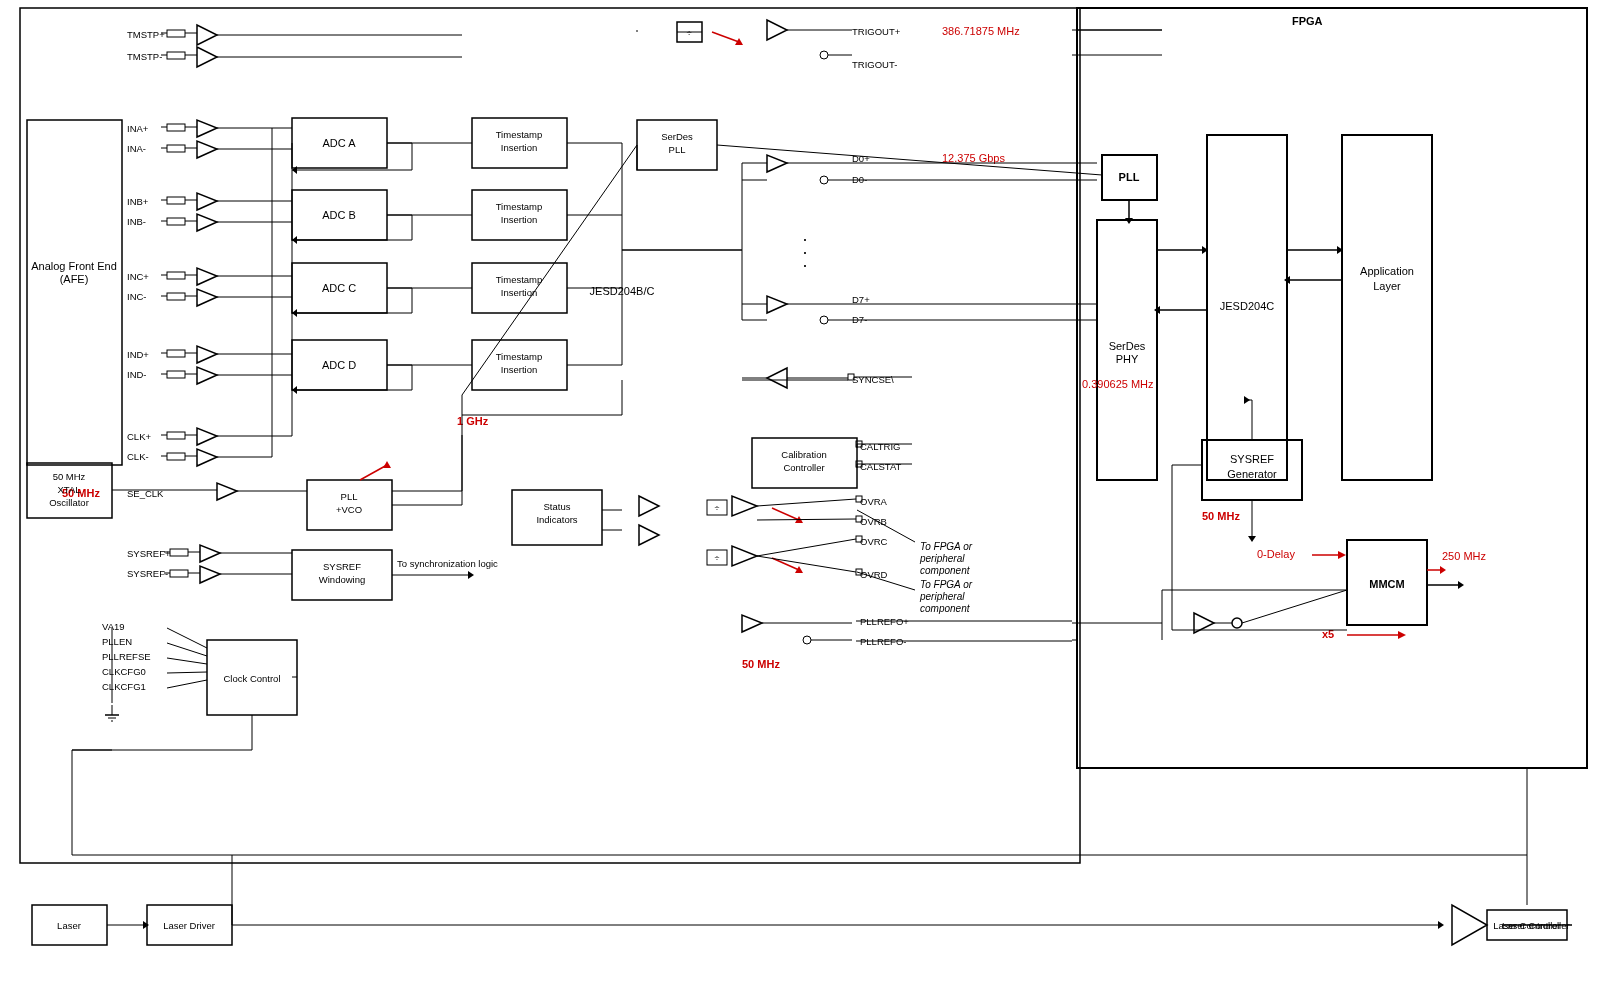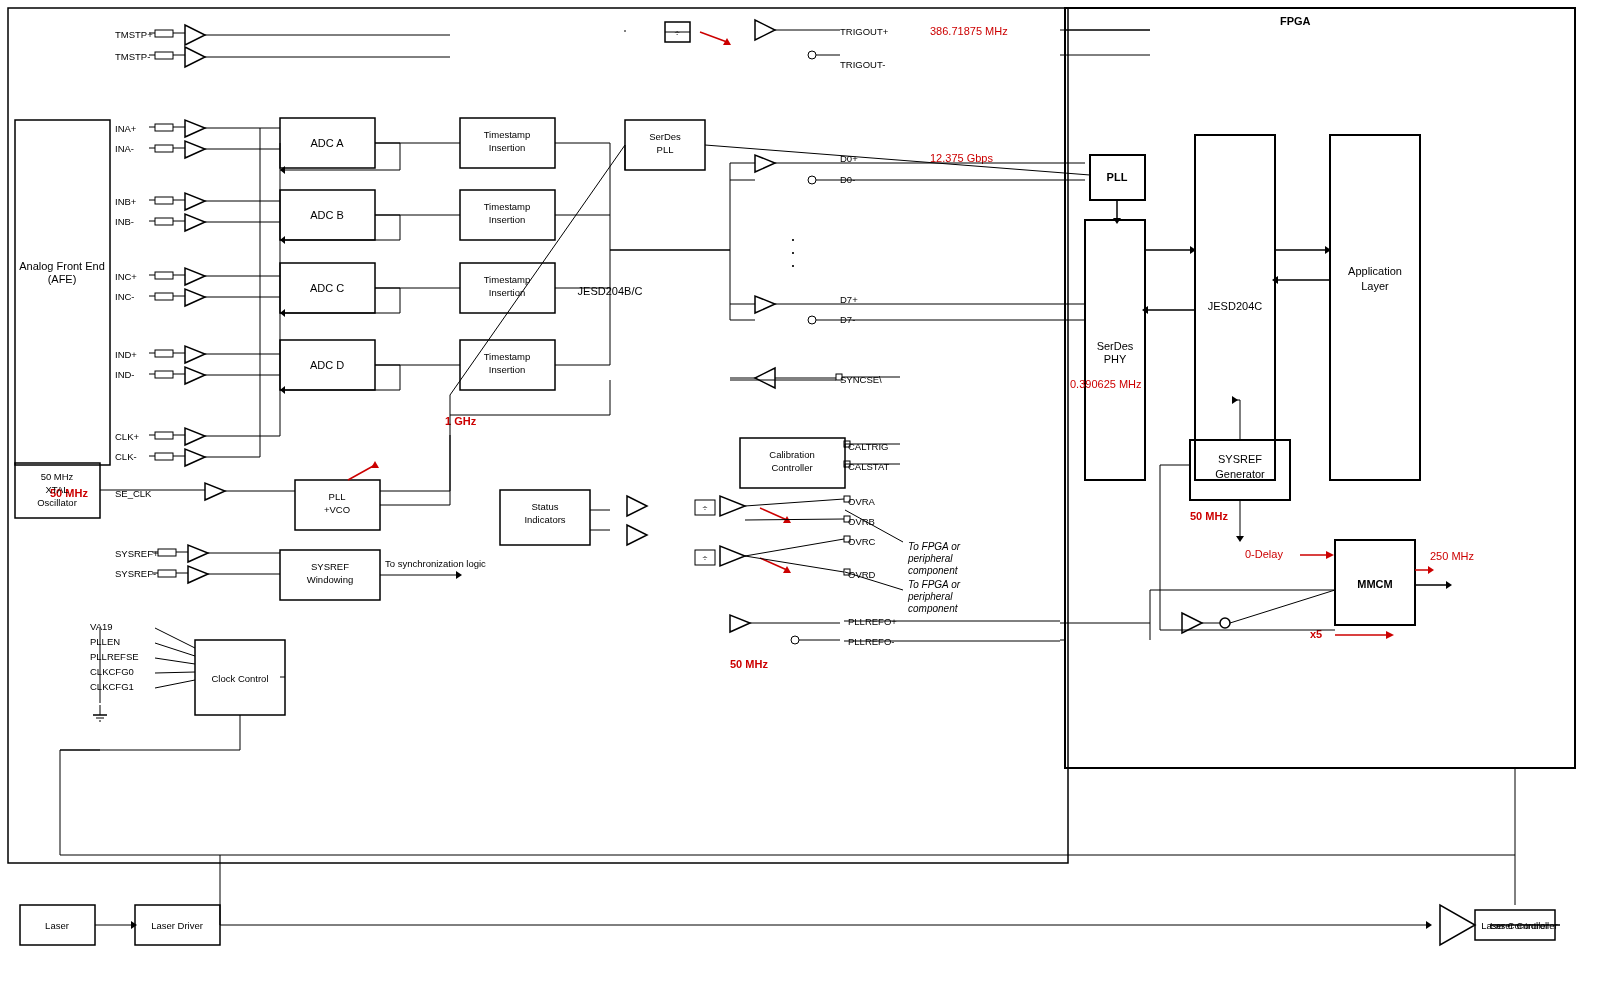--- a/index.html
+++ b/index.html
@@ -10,20 +10,21 @@
       width: 1600px;
       height: 985px;
       overflow: hidden;
       position: relative;
     }
     #diagram-container {
       position: absolute;
       top: 0; left: 0;
       width: 1600px;
       height: 985px;
+      padding-left: 12px;
     }
     svg {
       width: 1600px;
       height: 985px;
     }
     .block-label { font-size: 11px; font-family: Arial, sans-serif; }
     .small-label { font-size: 9.5px; font-family: Arial, sans-serif; }
     .italic-label { font-size: 10px; font-style: italic; font-family: Arial, sans-serif; }
   </style>
 </head>

